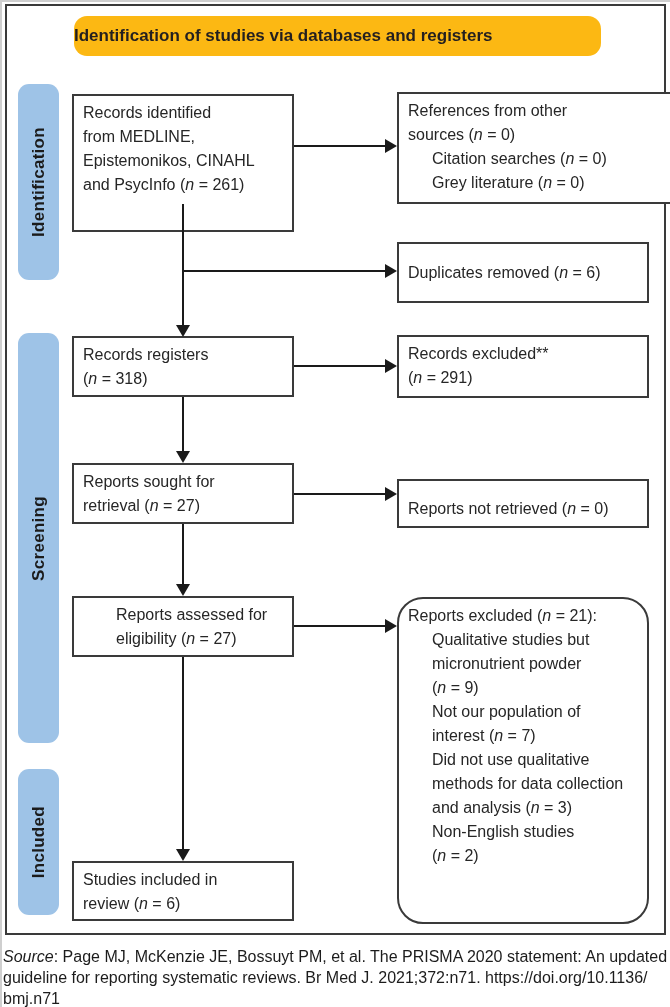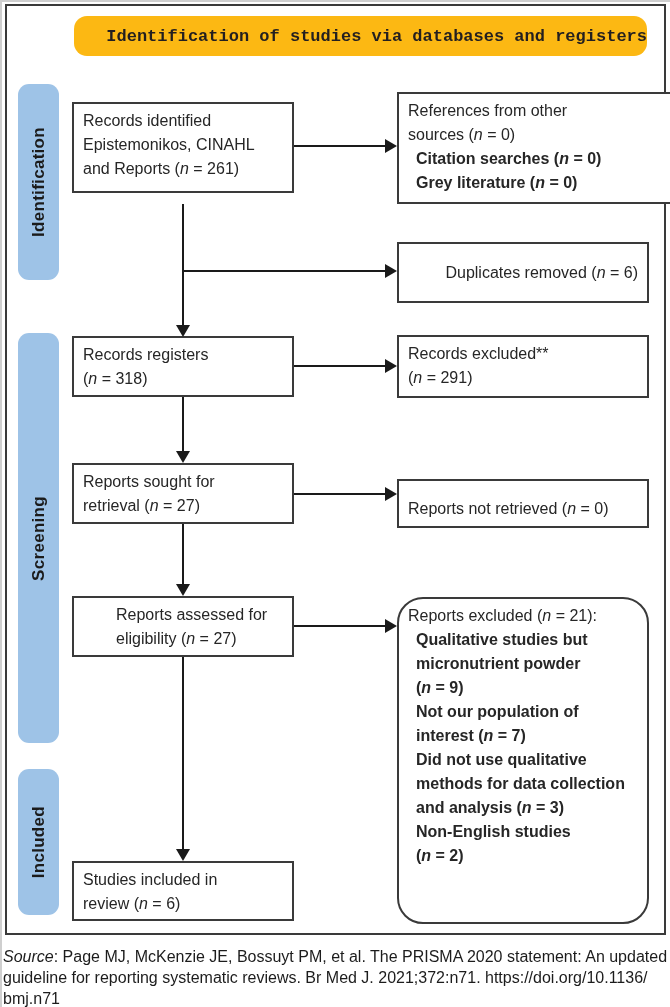--- a/index.html
+++ b/index.html
@@ -14,52 +14,52 @@
     position:relative;width:670px;height:1007px;background:#ffffff;
     font-family:"Liberation Sans",sans-serif;color:var(--ink);
     overflow:hidden;
     box-shadow:inset 2px 0 0 #cfcfcf, inset 0 2px 0 #cfcfcf;
   }
   .frame{
     position:absolute;left:5px;top:4px;width:661px;height:931px;
     border:2px solid var(--box-border);box-sizing:border-box;background:transparent;
   }
   .banner{
-    position:absolute;left:74px;top:16px;width:573px;height:40px;
+    position:absolute;left:74px;top:16px;width:527px;height:40px;
     background:var(--banner-bg);border-radius:13px;
-    display:flex;align-items:center;justify-content:flex-end;font-family:Liberation Mono, monospace;
+    display:flex;align-items:center;justify-content:flex-start;
   }
   .banner span{font-size:17px;font-weight:700;color:#231f20;}
   .stagebar{
     position:absolute;left:18px;width:41px;background:var(--stage-bg);
     border-radius:11px;display:flex;align-items:center;justify-content:center;
   }
   .stagebar span{
     writing-mode:vertical-rl;transform:rotate(180deg);
     font-weight:700;font-size:17px;color:#1b1b1b;letter-spacing:.3px;white-space:nowrap;
   }
   #bar-identification{top:84px;height:196px;}
   #bar-screening{top:333px;height:410px;}
   #bar-included{top:769px;height:146px;}
   .box{
     position:absolute;background:#fff;border:2px solid var(--box-border);
     box-sizing:border-box;padding:5px 9px;font-size:16px;line-height:24px;
     overflow:hidden;
   }
   .box.vcenter{display:flex;flex-direction:column;justify-content:center;}
   .tline{white-space:nowrap;}
-  .tline.ind{margin-left:8px;font-weight:bold;}
+  .tline.ind{margin-left:24px;}
   .it{font-style:italic;}
-  #b1{left:72px;top:94px;width:222px;height:91px;margin-top:8px;}
+  #b1{left:72px;top:94px;width:222px;height:138px;}
   #b2{left:72px;top:336px;width:222px;height:61px;}
   #b3{left:72px;top:463px;width:222px;height:61px;}
   #b4{left:72px;top:596px;width:222px;height:61px;padding-left:42px;}
   #b5{left:72px;top:861px;width:222px;height:60px;}
   #r1{left:397px;top:92px;width:276px;height:112px;}
-  #r2{left:397px;top:242px;width:252px;height:61px;text-align:right;}
+  #r2{left:397px;top:242px;width:252px;height:61px;}
   #r3{left:397px;top:335px;width:252px;height:63px;}
   #r4{left:397px;top:479px;width:252px;height:49px;justify-content:flex-end;}
   #r5{left:397px;top:597px;width:252px;height:327px;border-radius:26px;}
   .hline{position:absolute;height:2px;background:var(--arrow);}
   .vline{position:absolute;width:2px;background:var(--arrow);}
   .head-right{position:absolute;width:0;height:0;
     border-top:7px solid transparent;border-bottom:7px solid transparent;
     border-left:12px solid var(--arrow);}
   .head-down{position:absolute;width:0;height:0;
     border-left:7px solid transparent;border-right:7px solid transparent;
@@ -85,22 +85,23 @@
   </div>
   <div class="stagebar" id="bar-screening">
     <span>Screening</span>
   </div>
   <div class="stagebar" id="bar-included">
     <span>Included</span>
   </div>
 
   <div class="box" id="b1">
       <div class="tline"><span>Records identified</span></div>
+      <div class="tline"><span>from MEDLINE,</span></div>
       <div class="tline"><span>Epistemonikos, CINAHL</span></div>
-      <div class="tline"><span>and Reports (</span><span class="it">n</span><span> = 261)</span></div>
+      <div class="tline"><span>and PsycInfo (</span><span class="it">n</span><span> = 261)</span></div>
     </div>
   <div class="box" id="b2">
       <div class="tline"><span>Records registers</span></div>
       <div class="tline"><span>(</span><span class="it">n</span><span> = 318)</span></div>
     </div>
   <div class="box" id="b3">
       <div class="tline"><span>Reports sought for</span></div>
       <div class="tline"><span>retrieval (</span><span class="it">n</span><span> = 27)</span></div>
     </div>
   <div class="box" id="b4">

